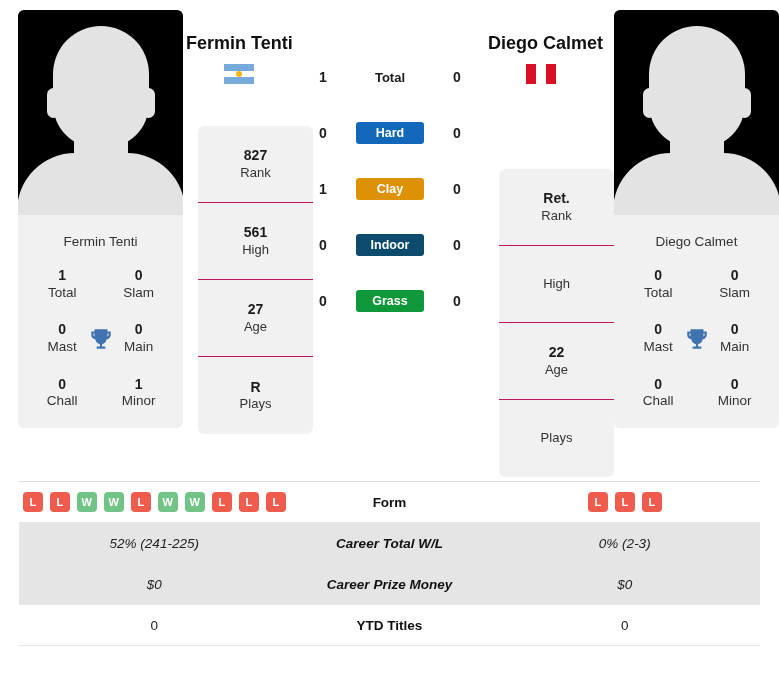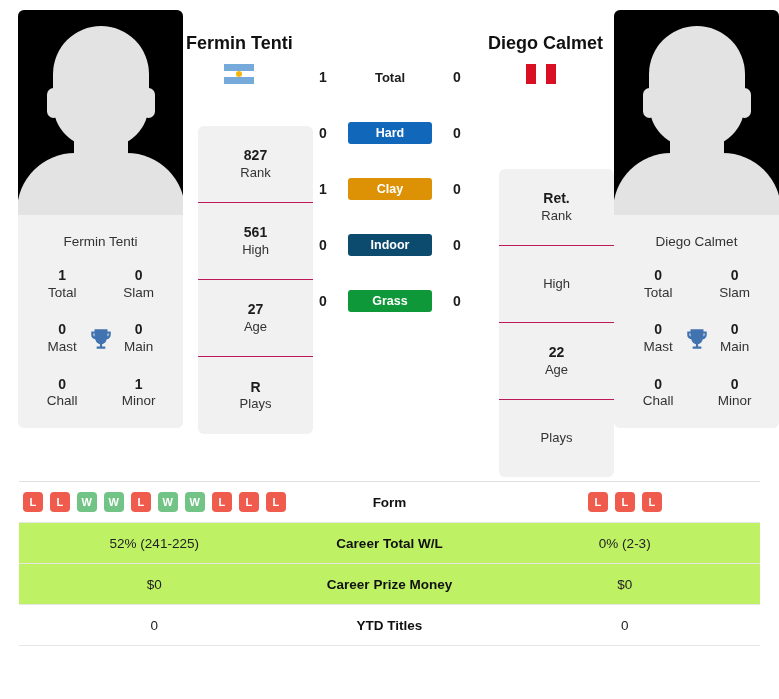--- a/index.html
+++ b/index.html
@@ -239,21 +239,21 @@
     text-align: center;
   }
   .h2h-score.l { left: 8px; }
   .h2h-score.r { right: 8px; }
   .h2h-label-plain {
     font-size: 13px;
     font-weight: bold;
     color: #1c1c1c;
   }
   .h2h-bar {
-    width: 84px;
+    width: 68px;
     height: 22px;
     border-radius: 3px;
     display: flex;
     align-items: center;
     justify-content: center;
     font-size: 12.5px;
     font-weight: bold;
     color: #ffffff;
   }
 
@@ -264,21 +264,21 @@
     left: 19px;
     width: 741px;
     border-top: 1px solid #e0e0e0;
   }
   .trow {
     display: flex;
     align-items: center;
     height: 41px;
     border-bottom: 1px solid #e6e6e6;
   }
-  .trow.shaded { background: #bef264; }
+  .trow.shaded { background: #e5e5e5; font-style: italic; }
   .tcell {
     font-size: 13.5px;
     color: #222222;
     text-align: center;
   }
   .tcell.side { flex: 1 1 0; }
   .tcell.mid  {
     flex: 0 0 200px;
     font-weight: bold;
     color: #111111;

